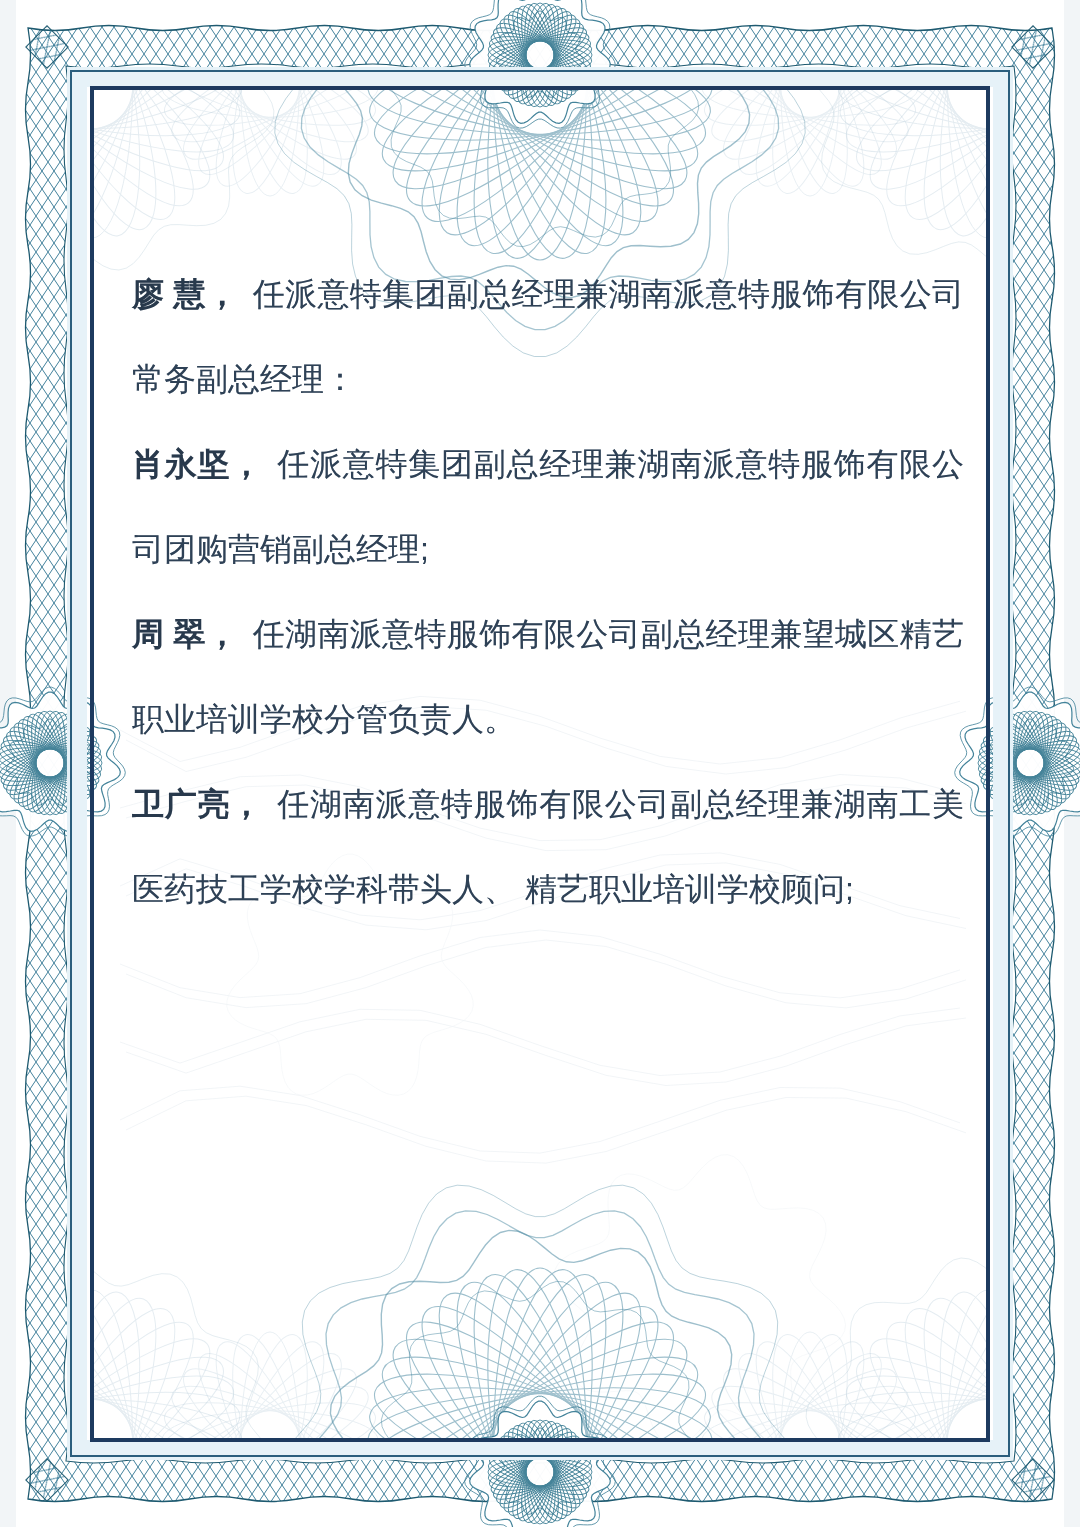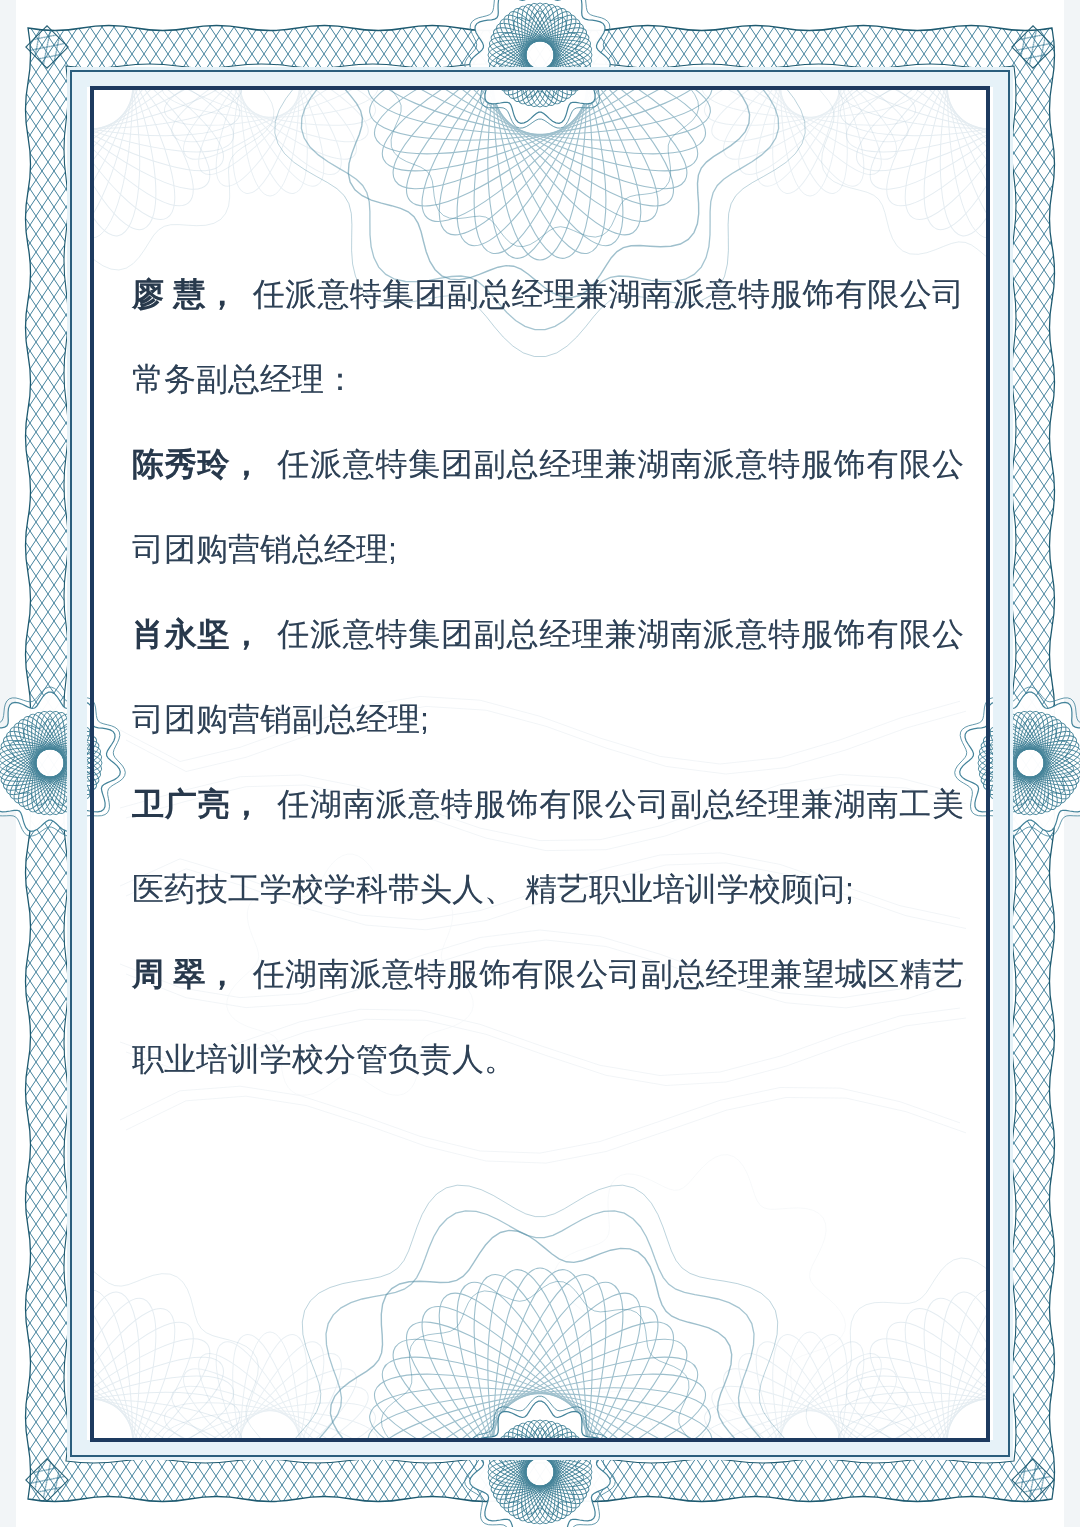--- a/index.html
+++ b/index.html
@@ -409,19 +409,18 @@
         </g>
         <path d="M1100.0,763.0L1102.6,766.0L1104.5,769.3L1105.3,772.5L1104.7,775.6L1102.8,778.5L1099.9,781.0L1096.5,783.1L1093.2,785.0L1090.4,786.9L1088.5,789.0L1087.7,791.6L1087.7,794.7L1088.4,798.4L1089.1,802.3L1089.5,806.2L1089.0,809.8L1087.5,812.7L1085.0,814.6L1081.6,815.7L1077.7,815.9L1073.7,815.8L1070.0,815.6L1066.8,815.9L1064.3,817.0L1062.4,819.1L1060.9,822.1L1059.5,825.7L1057.9,829.3L1055.9,832.6L1053.4,835.0L1050.4,836.1L1047.1,835.9L1043.7,834.6L1040.3,832.5L1037.1,830.2L1034.1,828.2L1031.3,827.1L1028.7,827.1L1025.9,828.2L1022.9,830.2L1019.7,832.5L1016.3,834.6L1012.9,835.9L1009.6,836.1L1006.6,835.0L1004.1,832.6L1002.1,829.3L1000.5,825.7L999.1,822.1L997.6,819.1L995.7,817.0L993.2,815.9L990.0,815.6L986.3,815.8L982.3,815.9L978.4,815.7L975.0,814.6L972.5,812.7L971.0,809.8L970.5,806.2L970.9,802.3L971.6,798.4L972.3,794.7L972.3,791.6L971.5,789.0L969.6,786.9L966.8,785.0L963.5,783.1L960.1,781.0L957.2,778.5L955.3,775.6L954.7,772.5L955.5,769.3L957.4,766.0L960.0,763.0L962.7,760.2L965.0,757.5L966.4,755.0L966.7,752.3L965.9,749.4L964.3,746.1L962.5,742.6L961.0,739.0L960.2,735.4L960.6,732.1L962.3,729.4L965.1,727.3L968.6,725.8L972.5,724.8L976.2,723.9L979.3,722.8L981.6,721.2L982.9,718.8L983.6,715.6L984.0,711.9L984.4,707.9L985.3,704.1L986.9,701.0L989.3,698.8L992.4,697.9L996.0,698.0L999.9,699.0L1003.6,700.3L1007.1,701.4L1010.1,701.9L1012.8,701.3L1015.1,699.6L1017.4,697.1L1019.8,694.0L1022.4,691.0L1025.3,688.5L1028.4,687.2L1031.6,687.2L1034.7,688.5L1037.6,691.0L1040.2,694.0L1042.6,697.1L1044.9,699.6L1047.2,701.3L1049.9,701.9L1052.9,701.4L1056.4,700.3L1060.1,699.0L1064.0,698.0L1067.6,697.9L1070.7,698.8L1073.1,701.0L1074.7,704.1L1075.6,707.9L1076.0,711.9L1076.4,715.6L1077.1,718.8L1078.4,721.2L1080.7,722.8L1083.8,723.9L1087.5,724.8L1091.4,725.8L1094.9,727.3L1097.7,729.4L1099.4,732.1L1099.8,735.4L1099.0,739.0L1097.5,742.6L1095.7,746.1L1094.1,749.4L1093.3,752.3L1093.6,755.0L1095.0,757.5L1097.3,760.2L1100.0,763.0Z" fill="none" stroke="#3d7f97" opacity="0.8"></path>
         <path d="M1070.0,763.0L1071.7,764.7L1073.0,766.6L1073.6,768.5L1073.2,770.3L1072.0,771.9L1070.2,773.3L1068.0,774.5L1065.8,775.5L1064.1,776.5L1062.9,777.7L1062.5,779.1L1062.7,781.0L1063.2,783.1L1063.9,785.5L1064.3,787.9L1064.1,790.0L1063.3,791.7L1061.8,792.9L1059.7,793.4L1057.3,793.3L1054.9,793.1L1052.6,792.8L1050.7,792.8L1049.3,793.4L1048.3,794.6L1047.5,796.5L1046.8,798.7L1046.0,801.1L1044.9,803.2L1043.5,804.7L1041.8,805.3L1039.9,805.1L1037.9,804.2L1035.9,802.7L1034.0,801.2L1032.3,799.8L1030.8,799.1L1029.2,799.1L1027.7,799.8L1026.0,801.2L1024.1,802.7L1022.1,804.2L1020.1,805.1L1018.2,805.3L1016.5,804.7L1015.1,803.2L1014.0,801.1L1013.2,798.7L1012.5,796.5L1011.7,794.6L1010.7,793.4L1009.3,792.8L1007.4,792.8L1005.1,793.1L1002.7,793.3L1000.3,793.4L998.2,792.9L996.7,791.7L995.9,790.0L995.7,787.9L996.1,785.5L996.8,783.1L997.3,781.0L997.5,779.1L997.1,777.7L995.9,776.5L994.2,775.5L992.0,774.5L989.8,773.3L988.0,771.9L986.8,770.3L986.4,768.5L987.0,766.6L988.3,764.7L990.0,763.0L991.8,761.4L993.3,759.9L994.2,758.5L994.4,757.0L993.8,755.3L992.7,753.4L991.4,751.3L990.3,749.2L989.7,747.0L989.8,745.1L990.8,743.5L992.5,742.4L994.8,741.7L997.2,741.2L999.5,740.9L1001.4,740.4L1002.7,739.5L1003.5,738.1L1003.8,736.2L1003.8,733.9L1003.9,731.4L1004.2,729.1L1005.1,727.1L1006.4,725.9L1008.3,725.4L1010.4,725.6L1012.8,726.4L1015.0,727.3L1017.1,728.2L1018.8,728.6L1020.3,728.3L1021.6,727.3L1022.9,725.6L1024.2,723.6L1025.6,721.6L1027.3,720.0L1029.1,719.1L1030.9,719.1L1032.7,720.0L1034.4,721.6L1035.8,723.6L1037.1,725.6L1038.4,727.3L1039.7,728.3L1041.2,728.6L1042.9,728.2L1045.0,727.3L1047.2,726.4L1049.6,725.6L1051.7,725.4L1053.6,725.9L1054.9,727.1L1055.8,729.1L1056.1,731.4L1056.2,733.9L1056.2,736.2L1056.5,738.1L1057.3,739.5L1058.6,740.4L1060.5,740.9L1062.8,741.2L1065.2,741.7L1067.5,742.4L1069.2,743.5L1070.2,745.1L1070.3,747.0L1069.7,749.2L1068.6,751.3L1067.3,753.4L1066.2,755.3L1065.6,757.0L1065.8,758.5L1066.7,759.9L1068.2,761.4L1070.0,763.0Z" fill="none" stroke="#31768e" opacity="0.8"></path>
         <rect x="77" y="77" width="926" height="1373" fill="none" stroke="#e6f2f8" stroke-width="20"></rect>
         <rect x="71" y="71" width="938" height="1385" fill="none" stroke="#2a5e7d" stroke-width="2"></rect>
         <rect x="92" y="88" width="896" height="1352" fill="none" stroke="#1d3a5f" stroke-width="4"></rect>
       </svg></div>
 
   <div class="appointment-list">
     <p class="appointment-entry"><span class="person-name">廖 慧，</span><span class="appointment-title">任派意特集团副总经理兼湖南派意特服饰有限公司常务副总经理：</span></p>
-    <p class="appointment-entry"><span class="person-name">陈秀玲，</span><span class="appointment-title">任派意特集团副总经理兼湖南派意特服饰有限公司团购营销总经理;</span></p>
     <p class="appointment-entry"><span class="person-name">肖永坚，</span><span class="appointment-title">任派意特集团副总经理兼湖南派意特服饰有限公司团购营销副总经理;</span></p>
+    <p class="appointment-entry"><span class="person-name">周 翠，</span><span class="appointment-title">任湖南派意特服饰有限公司副总经理兼望城区精艺职业培训学校分管负责人。</span></p>
     <p class="appointment-entry"><span class="person-name">卫广亮，</span><span class="appointment-title">任湖南派意特服饰有限公司副总经理兼湖南工美医药技工学校学科带头人、 精艺职业培训学校顾问;</span></p>
-    <p class="appointment-entry"><span class="person-name">周 翠，</span><span class="appointment-title">任湖南派意特服饰有限公司副总经理兼望城区精艺职业培训学校分管负责人。</span></p>
   </div>
 
 </div>
 
 </body></html>

